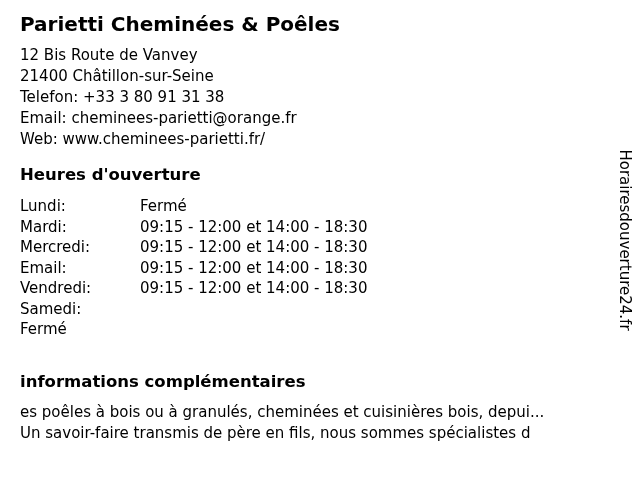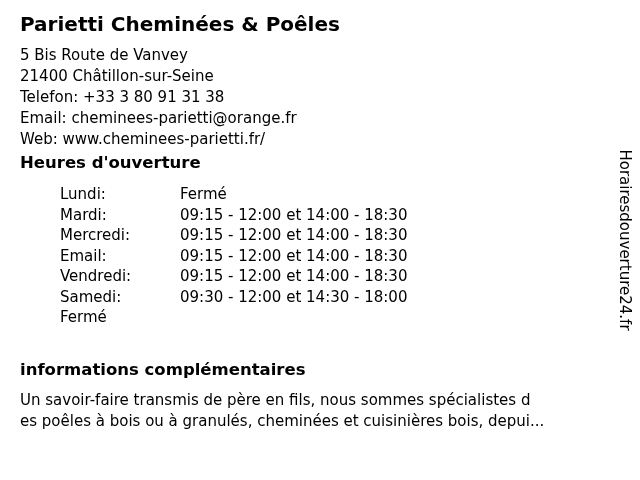--- a/index.html
+++ b/index.html
@@ -29,27 +29,27 @@
   .contact {
     font-size: 15px;
     line-height: 21px;
   }
   .contact div { white-space: nowrap; }
   .section-heading {
     font-size: 16.5px;
     font-weight: bold;
     line-height: 20px;
   }
-  .hours-heading { margin-top: 3px; }
+  .hours-heading { margin-top: 15px; }
   .hours-table {
     margin-top: 11px;
     font-size: 15px;
     line-height: 20.5px;
   }
-  .hours-row { display: flex; margin-left: 40px; }
+  .hours-row { display: flex; }
   .hours-day {
     width: 120px;
     flex: 0 0 120px;
     white-space: nowrap;
   }
   .hours-value { white-space: nowrap; }
   .info-heading { margin-top: 32px; }
   .info-text {
     margin-top: 10px;
     font-size: 15px;
@@ -71,21 +71,21 @@
   }
 </style>
 </head>
 <body>
 
 <div class="page">
 
   <h1 class="title">Parietti Cheminées &amp; Poêles</h1>
 
   <div class="contact">
-    <div>5 Bis Route de Vanvey</div>
+    <div>12 Bis Route de Vanvey</div>
     <div>21400 Châtillon-sur-Seine</div>
     <div>Telefon: +33 3 80 91 31 38</div>
     <div>Email: cheminees-parietti@orange.fr</div>
     <div>Web: www.cheminees-parietti.fr/</div>
   </div>
 
   <h2 class="section-heading hours-heading">Heures d'ouverture</h2>
 
   <div class="hours-table">
     <div class="hours-row">
@@ -103,29 +103,28 @@
     <div class="hours-row">
       <span class="hours-day">Email:</span>
       <span class="hours-value">09:15 - 12:00 et 14:00 - 18:30</span>
     </div>
     <div class="hours-row">
       <span class="hours-day">Vendredi:</span>
       <span class="hours-value">09:15 - 12:00 et 14:00 - 18:30</span>
     </div>
     <div class="hours-row">
       <span class="hours-day">Samedi:</span>
-      <span class="hours-value">09:30 - 12:00 et 14:30 - 18:00</span>
     </div>
     <div class="hours-row">
       <span class="hours-value">Fermé</span>
     </div>
   </div>
 
   <h2 class="section-heading info-heading">informations complémentaires</h2>
 
   <div class="info-text">
+    <div>es poêles à bois ou à granulés, cheminées et cuisinières bois, depui...</div>
     <div>Un savoir-faire transmis de père en fils, nous sommes spécialistes d</div>
-    <div>es poêles à bois ou à granulés, cheminées et cuisinières bois, depui...</div>
   </div>
 
 </div>
 
 <div class="watermark">Horairesdouverture24.fr</div>
 
 </body></html>

